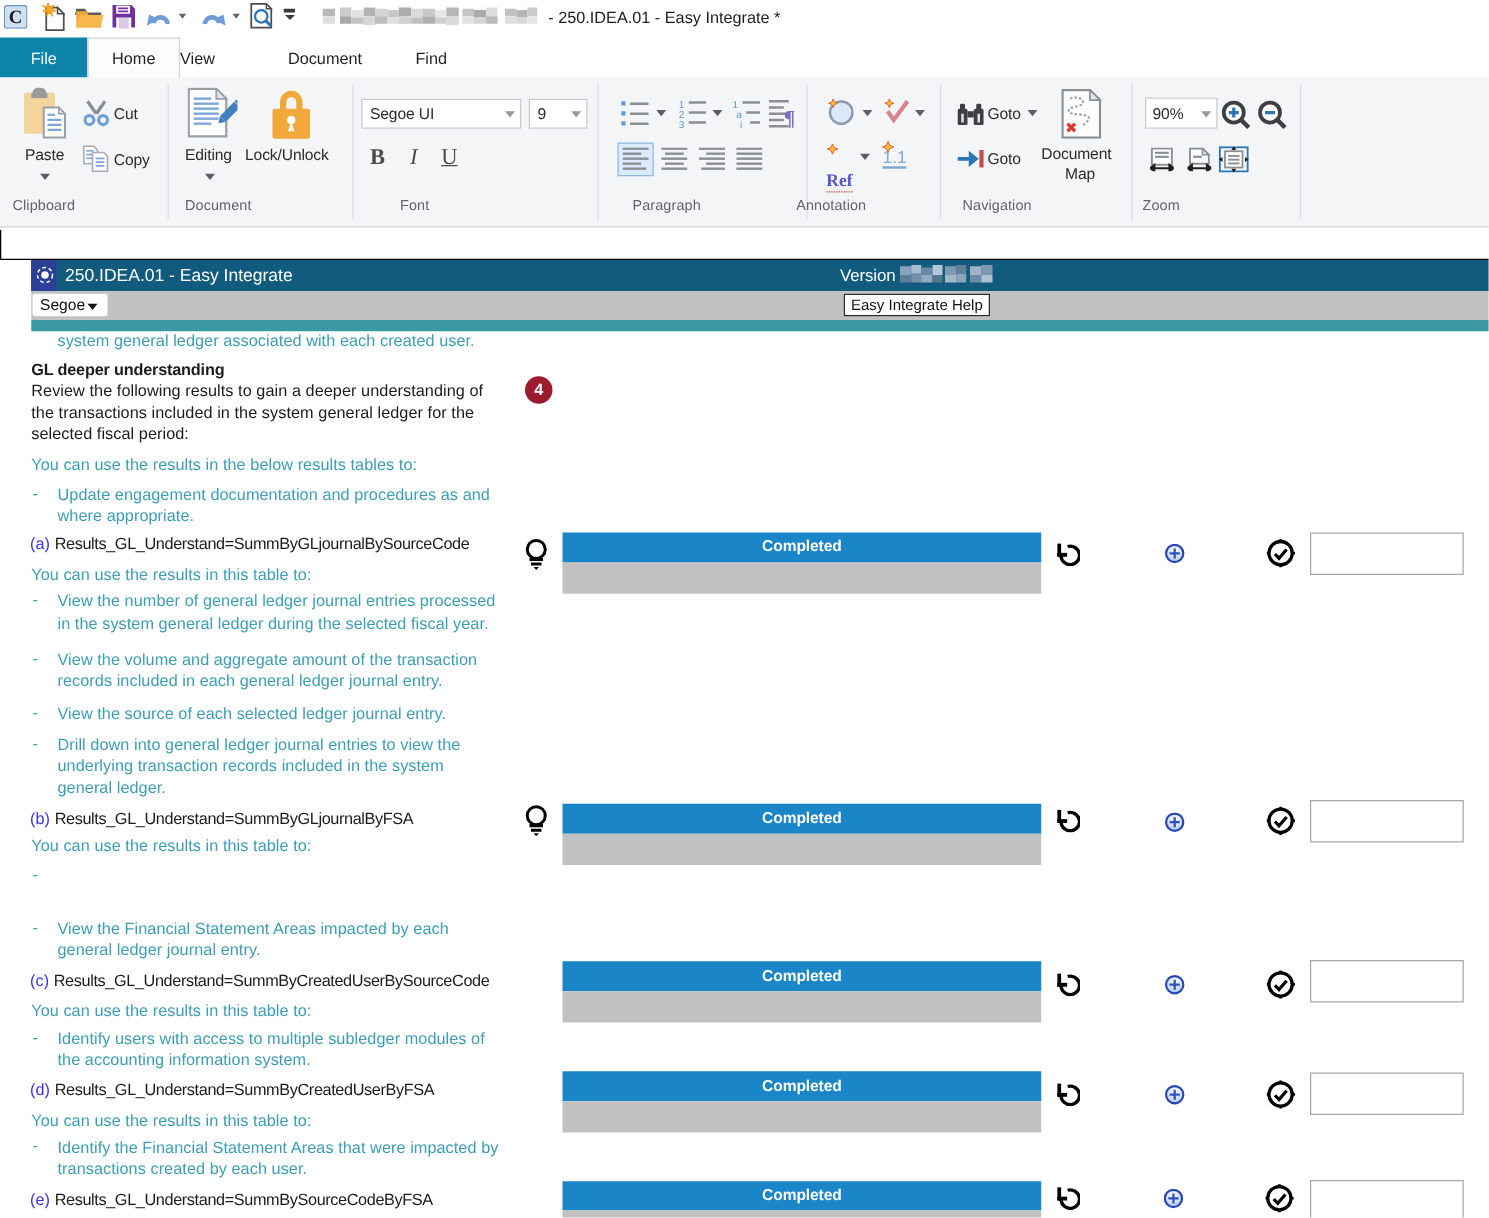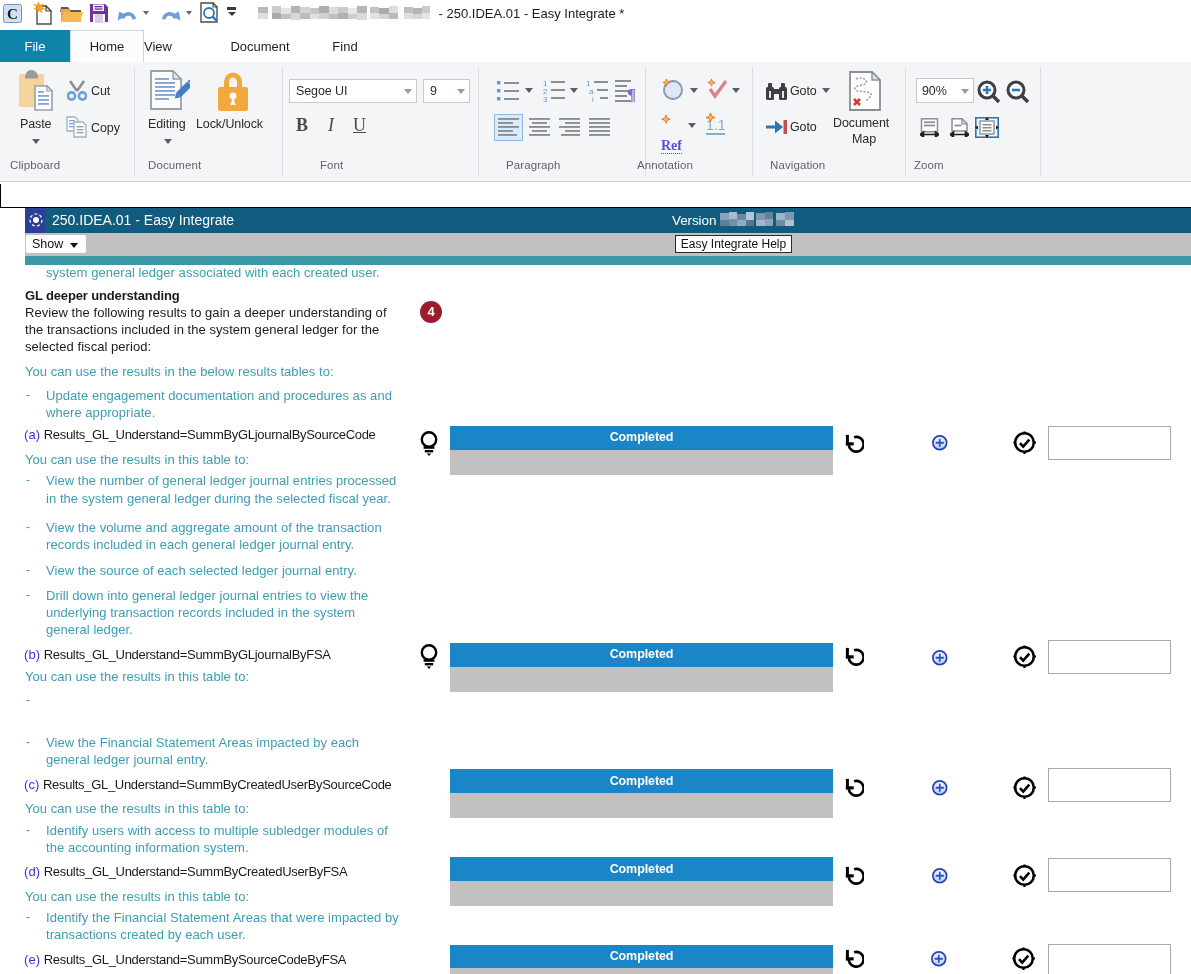--- a/index.html
+++ b/index.html
@@ -423,21 +423,21 @@
       <rect x="45" y="1" width="8" height="7" fill="#60829e"></rect>
         <rect x="45" y="8" width="8" height="7" fill="#8ba4bc"></rect>
       <rect x="56" y="2" width="9" height="7" fill="#9fb4c7"></rect>
         <rect x="56" y="9" width="9" height="6" fill="#6e8ca6"></rect>
       <rect x="65" y="1" width="9" height="8" fill="#7d99b2"></rect>
         <rect x="65" y="9" width="9" height="6" fill="#b0c2d1"></rect>
     </g>
   </svg>
   <div class="abs" style="left:25px;top:233px;width:1166px;height:23px;background:#c1c1c1;"></div>
   <div class="abs" style="left:26px;top:235px;width:60px;height:18px;background:#fff;border-radius:2px;"></div>
-  <div class="abs" style="left:32px;top:237px;font-size:12.5px;color:#111;">Show</div>
+  <div class="abs" style="left:32px;top:237px;font-size:12.5px;color:#111;">Segoe</div>
   <div class="abs" style="left:70px;top:243px;width:0;height:0;border-left:4.5px solid transparent;border-right:4.5px solid transparent;border-top:5px solid #111;"></div>
   <div class="abs" style="left:675px;top:235px;width:115px;height:16px;background:#fff;border:1px solid #2a2a2a;font-size:12px;color:#111;text-align:center;line-height:16px;">Easy Integrate Help</div>
   <div class="abs" style="left:25px;top:256px;width:1166px;height:9px;background:#3b98a4;"></div>
 
   <div class="t" style="left:46px;top:264px;">system general ledger associated with each created user.</div>
   <div class="k" style="left:25px;top:286.5px;font-weight:bold;letter-spacing:-0.15px;">GL deeper understanding</div>
   <div class="k" style="left:25px;top:303.7px;">Review the following results to gain a deeper understanding of<br>the transactions included in the system general ledger for the<br>selected fiscal period:</div>
   <div class="abs" style="left:420px;top:301px;width:22px;height:22px;border-radius:50%;background:#9c1c2e;color:#fff;font-size:13px;font-weight:bold;text-align:center;line-height:22px;">4</div>
   <div class="t" style="left:25px;top:362.5px;">You can use the results in the below results tables to:</div>
   <div class="dash" style="left:26px;top:387px;">-</div>

